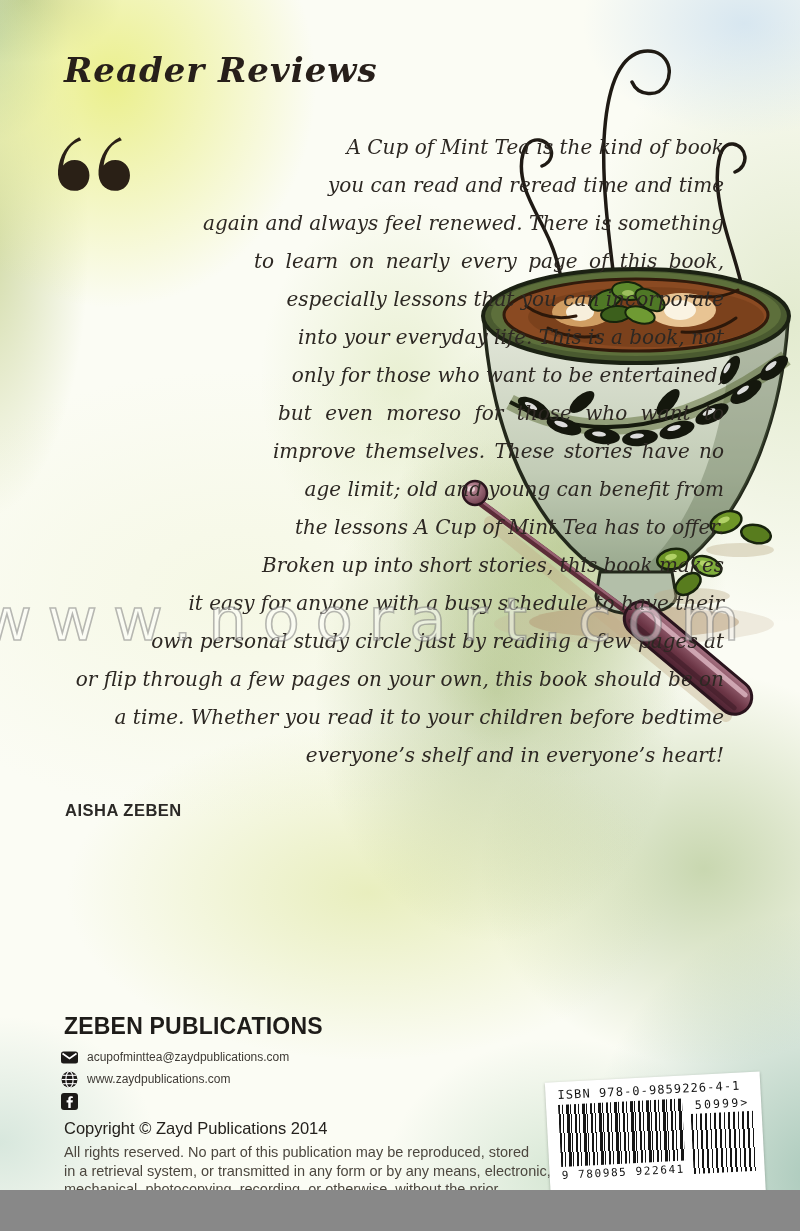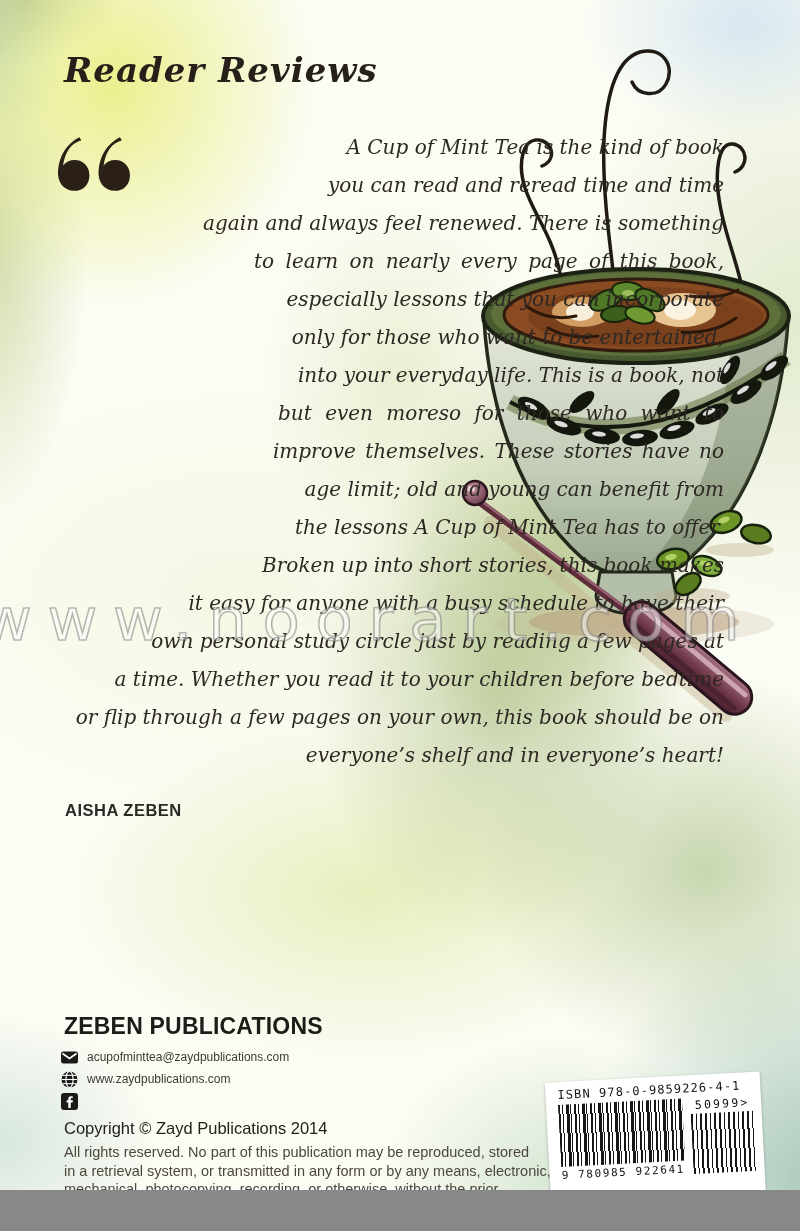--- a/index.html
+++ b/index.html
@@ -222,31 +222,31 @@
       <path d="M126,2 C102,14 86,38 84,68 C82,92 96,108 116,108 C134,108 146,95 146,77 C146,59 133,47 117,47 C107,47 99,51 94,58 C98,30 110,14 130,8 Z"></path>
     </g>
   </svg>
 
   <div class="review">
     <div class="rl" style="padding-left:85px">A Cup of Mint Tea is the kind of book</div>
     <div class="rl" style="padding-left:85px">you can read and reread time and time</div>
     <div class="rl">again and always feel renewed. There is something</div>
     <div class="rl" style="word-spacing:5px">to learn on nearly every page of this book,</div>
     <div class="rl">especially lessons that you can incorporate</div>
+    <div class="rl">into your everyday life. This is a book, not</div>
     <div class="rl">only for those who want to be entertained,</div>
-    <div class="rl">into your everyday life. This is a book, not</div>
     <div class="rl" style="word-spacing:7px">but even moreso for those who want to</div>
     <div class="rl" style="word-spacing:3px">improve themselves. These stories have no</div>
     <div class="rl">age limit; old and young can benefit from</div>
     <div class="rl">the lessons A Cup of Mint Tea has to offer.</div>
     <div class="rl">Broken up into short stories, this book makes</div>
     <div class="rl">it easy for anyone with a busy schedule to have their</div>
     <div class="rl">own personal study circle just by reading a few pages at</div>
+    <div class="rl">or flip through a few pages on your own, this book should be on</div>
     <div class="rl">a time. Whether you read it to your children before bedtime</div>
-    <div class="rl">or flip through a few pages on your own, this book should be on</div>
     <div class="rl">everyone’s shelf and in everyone’s heart!</div>
   </div>
 
   <div class="reviewer">AISHA ZEBEN</div>
 
   <div class="watermark">www.noorart.com</div>
 
   <div class="pub-name">ZEBEN PUBLICATIONS</div>
 
   <div class="contacts">

